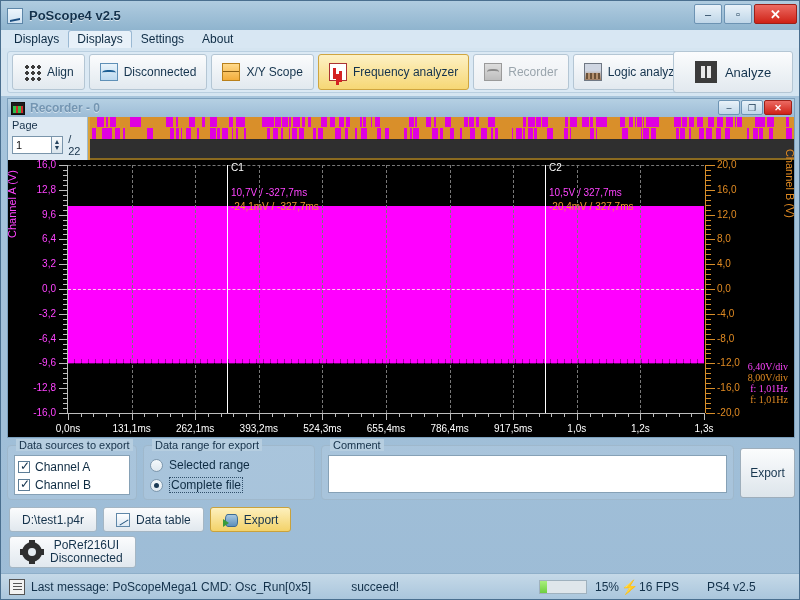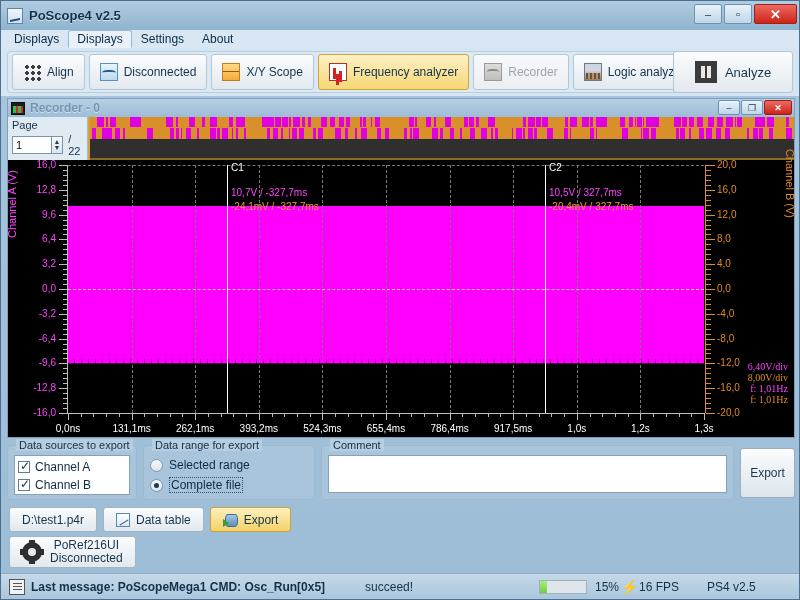--- a/index.html
+++ b/index.html
@@ -365,21 +365,21 @@
     display:flex; align-items:center;
   }
   .ico-msg {
     width:16px;height:16px;margin-left:8px;margin-right:6px;position:relative;
     background:#f2f2f2; border:1px solid #555;
   }
   .ico-msg::after{
     content:""; position:absolute; left:3px; top:3px; width:9px; height:1px;
     background:#555; box-shadow:0 3px 0 #555, 0 6px 0 #555;
   }
-  #status-msg { font-size:12px; color:#13314a;font-weight:bold; }
+  #status-msg { font-size:12px; color:#13314a; }
   #status-succeed { font-size:12px; color:#13314a; margin-left:40px; }
   #progress {
     position:absolute; left:538px; top:6px; width:48px; height:14px;
     background:#dfe6eb; border:1px solid #9fb1be;
   }
   #progress-fill { height:100%; background:linear-gradient(#a9ef7d,#6fcf3f); }
   #progress-pct { position:absolute; left:594px; top:6px; font-size:12px; color:#13314a; }
   #fps-ico {
     position:absolute; left:620px; top:6px; width:14px; height:14px; color:#1a1a1a;
     font-size:14px; line-height:14px;

